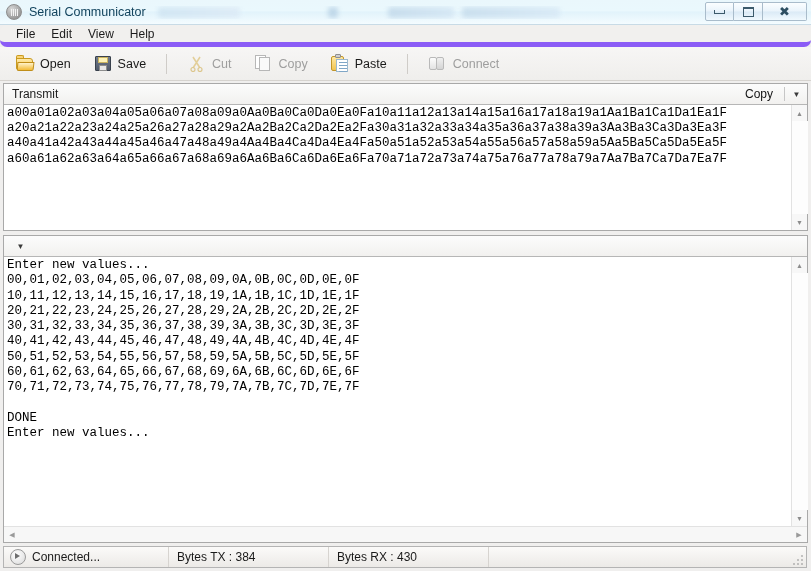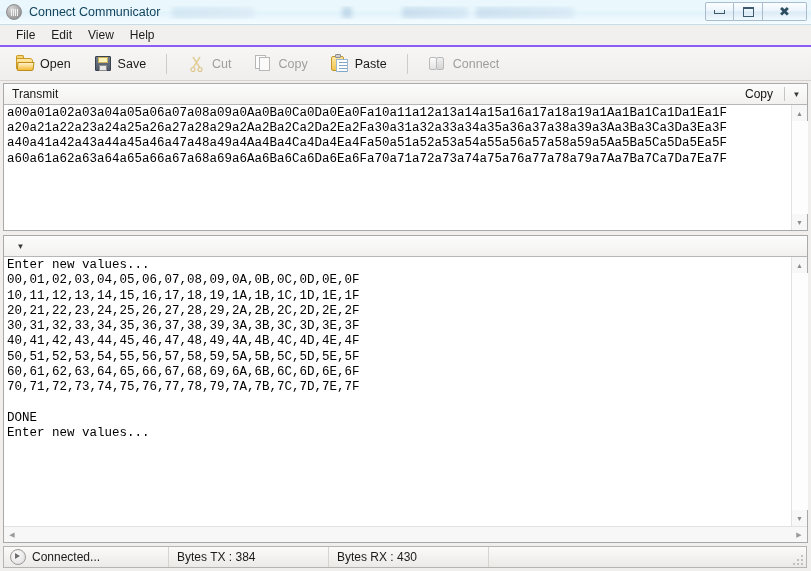--- a/index.html
+++ b/index.html
@@ -112,25 +112,26 @@
     line-height: 13px;
     color: #2d4e61;
     font-family: "DejaVu Sans", sans-serif;
   }
 
   
   .menubar {
     flex: 0 0 22px;
     height: 22px;
     background: #f1f0ee;
-    border-bottom: 2px solid #8b5cf6;
-    display: flex;
-    align-items: center;
+    border-bottom: 5px solid #8b5cf6;
+    display: flex;
+    align-items: flex-start;
     padding-left: 8px;
     box-sizing: border-box;
+    border-radius: 7px;
   }
   .menu-item {
     padding: 2px 8px;
     font-size: 12px;
     color: #1c1c1c;
     cursor: default;
   }
 
   
   .toolbar {
@@ -396,21 +397,21 @@
     position: absolute; width: 2px; height: 2px; background: #9b9b9b;
   }
 </style>
 </head>
 <body>
 
 <div class="window">
 
   <div class="titlebar">
     <div class="title-icon"></div>
-    <div class="title-text">Connect Communicator</div>
+    <div class="title-text">Serial Communicator</div>
     <div class="title-blur">
       <div class="blur-chunk bc1"></div>
       <div class="blur-chunk bc2"></div>
       <div class="blur-chunk bc3"></div>
       <div class="blur-chunk bc4"></div>
     </div>
     <div class="win-buttons">
       <div class="win-btn">
         <span class="glyph-min"></span>
       </div>

